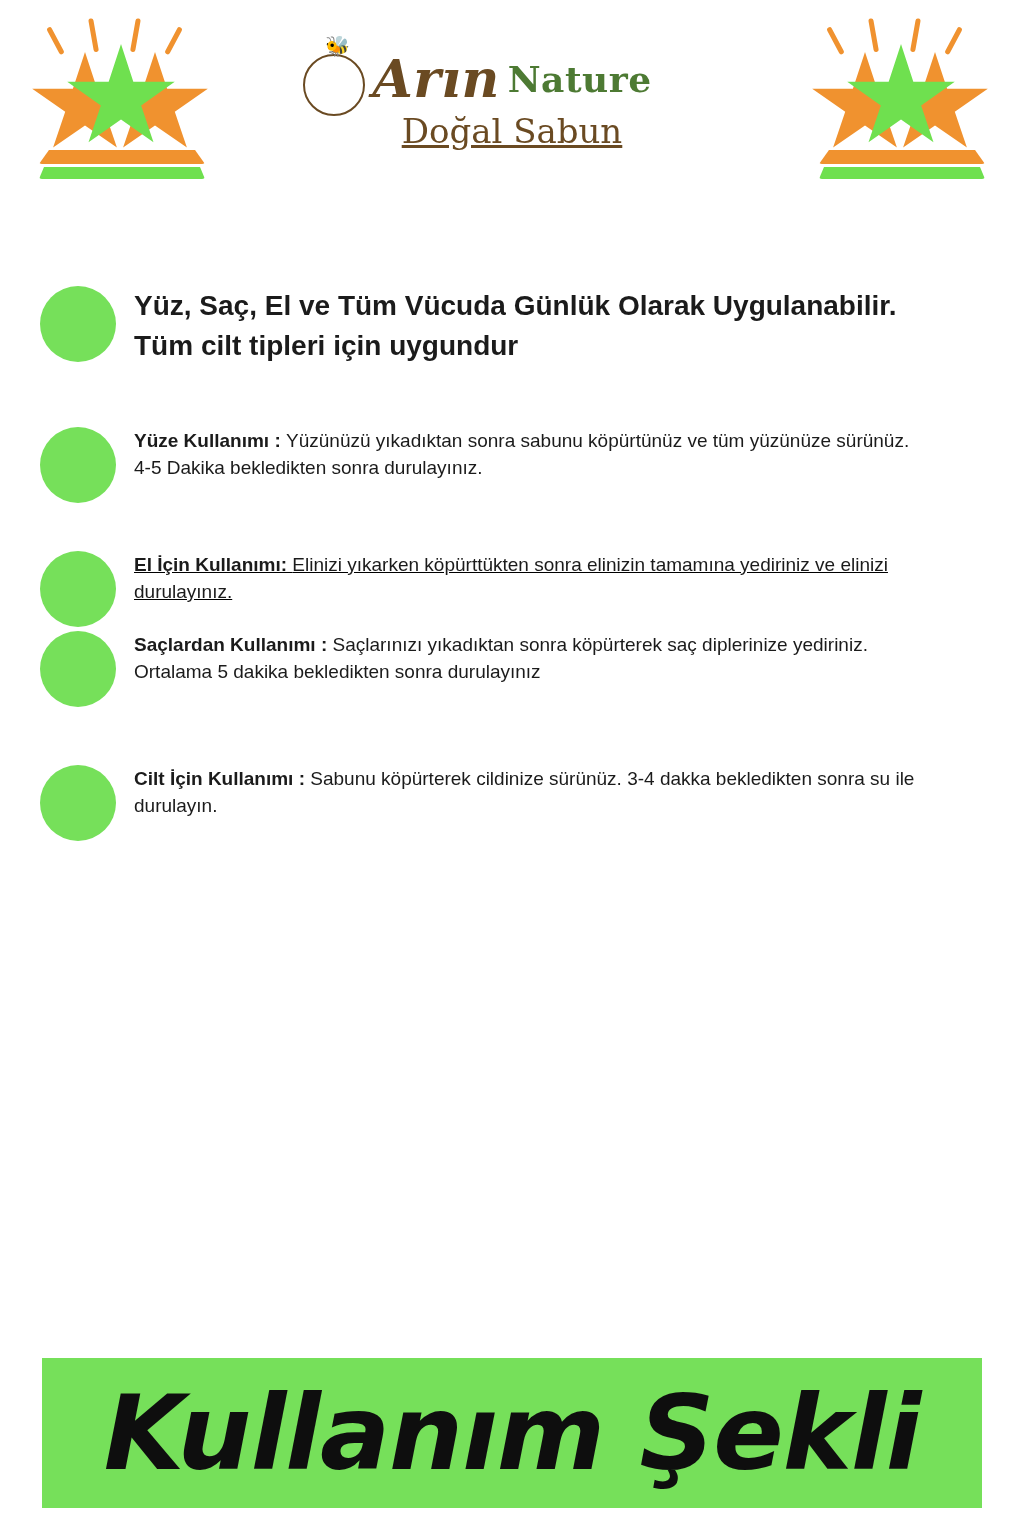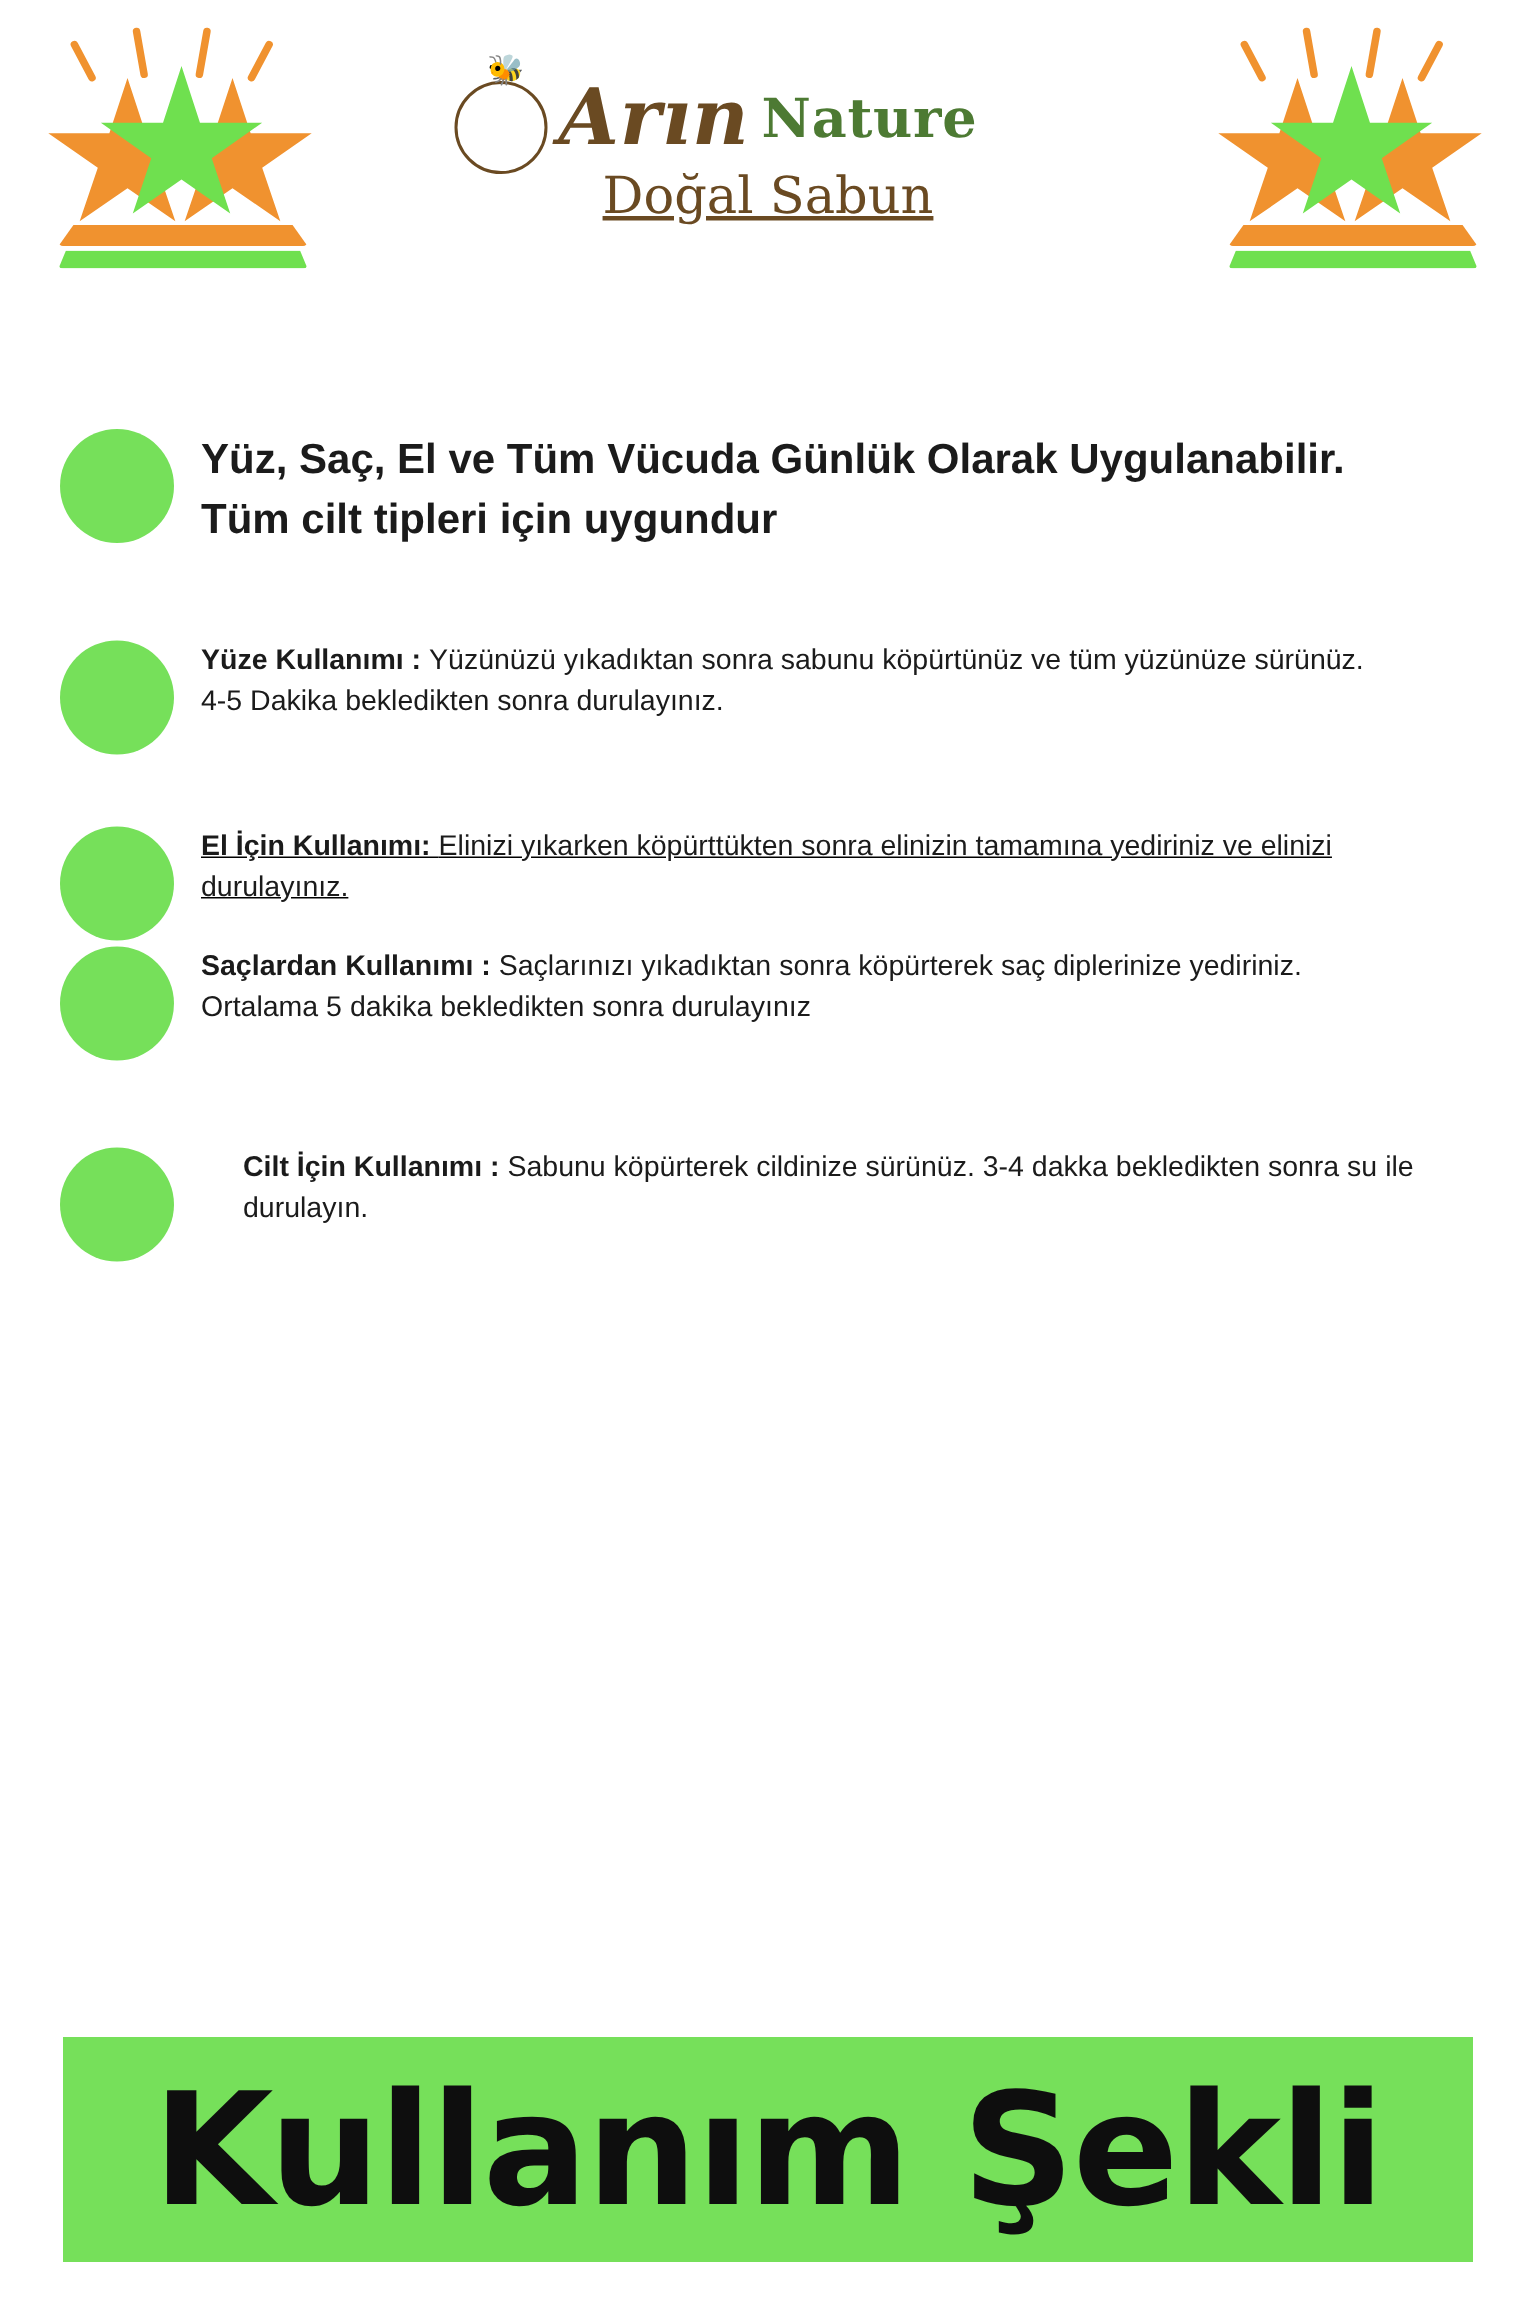--- a/index.html
+++ b/index.html
@@ -163,41 +163,42 @@
   }
   .item.all-bold .item-text {
     font-weight: bold;
     font-size: 28px;
   }
 
   .i1 { margin-bottom: 60px; margin-top: 6px; }
   .i2 { margin-bottom: 48px; }
   .i3 { margin-bottom: 4px; text-decoration: underline; }
   .i4 { margin-bottom: 58px; }
-  .i5 { margin-bottom: 0; gap: 28px; }
+  .i5 { margin-bottom: 0; }
 
   
   .footer {
     position: absolute;
     left: 42px;
     right: 42px;
     bottom: 28px;
     height: 150px;
     background: #76e05a;
     display: flex;
     align-items: center;
     justify-content: center;
   }
   .footer-title {
     font-family: "DejaVu Sans", sans-serif;
     font-weight: bold;
     font-size: 104px;
     color: #0e0e0e;
     letter-spacing: -1px;
     line-height: 1;
+    font-style: italic;
   }
 </style>
 </head>
 <body>
 
 <div class="header">
 
   <div class="badge left">
     <div class="rays">
       <div class="ray" style="height:30px; left:38px; top:2px; transform:rotate(-28deg);"></div>

